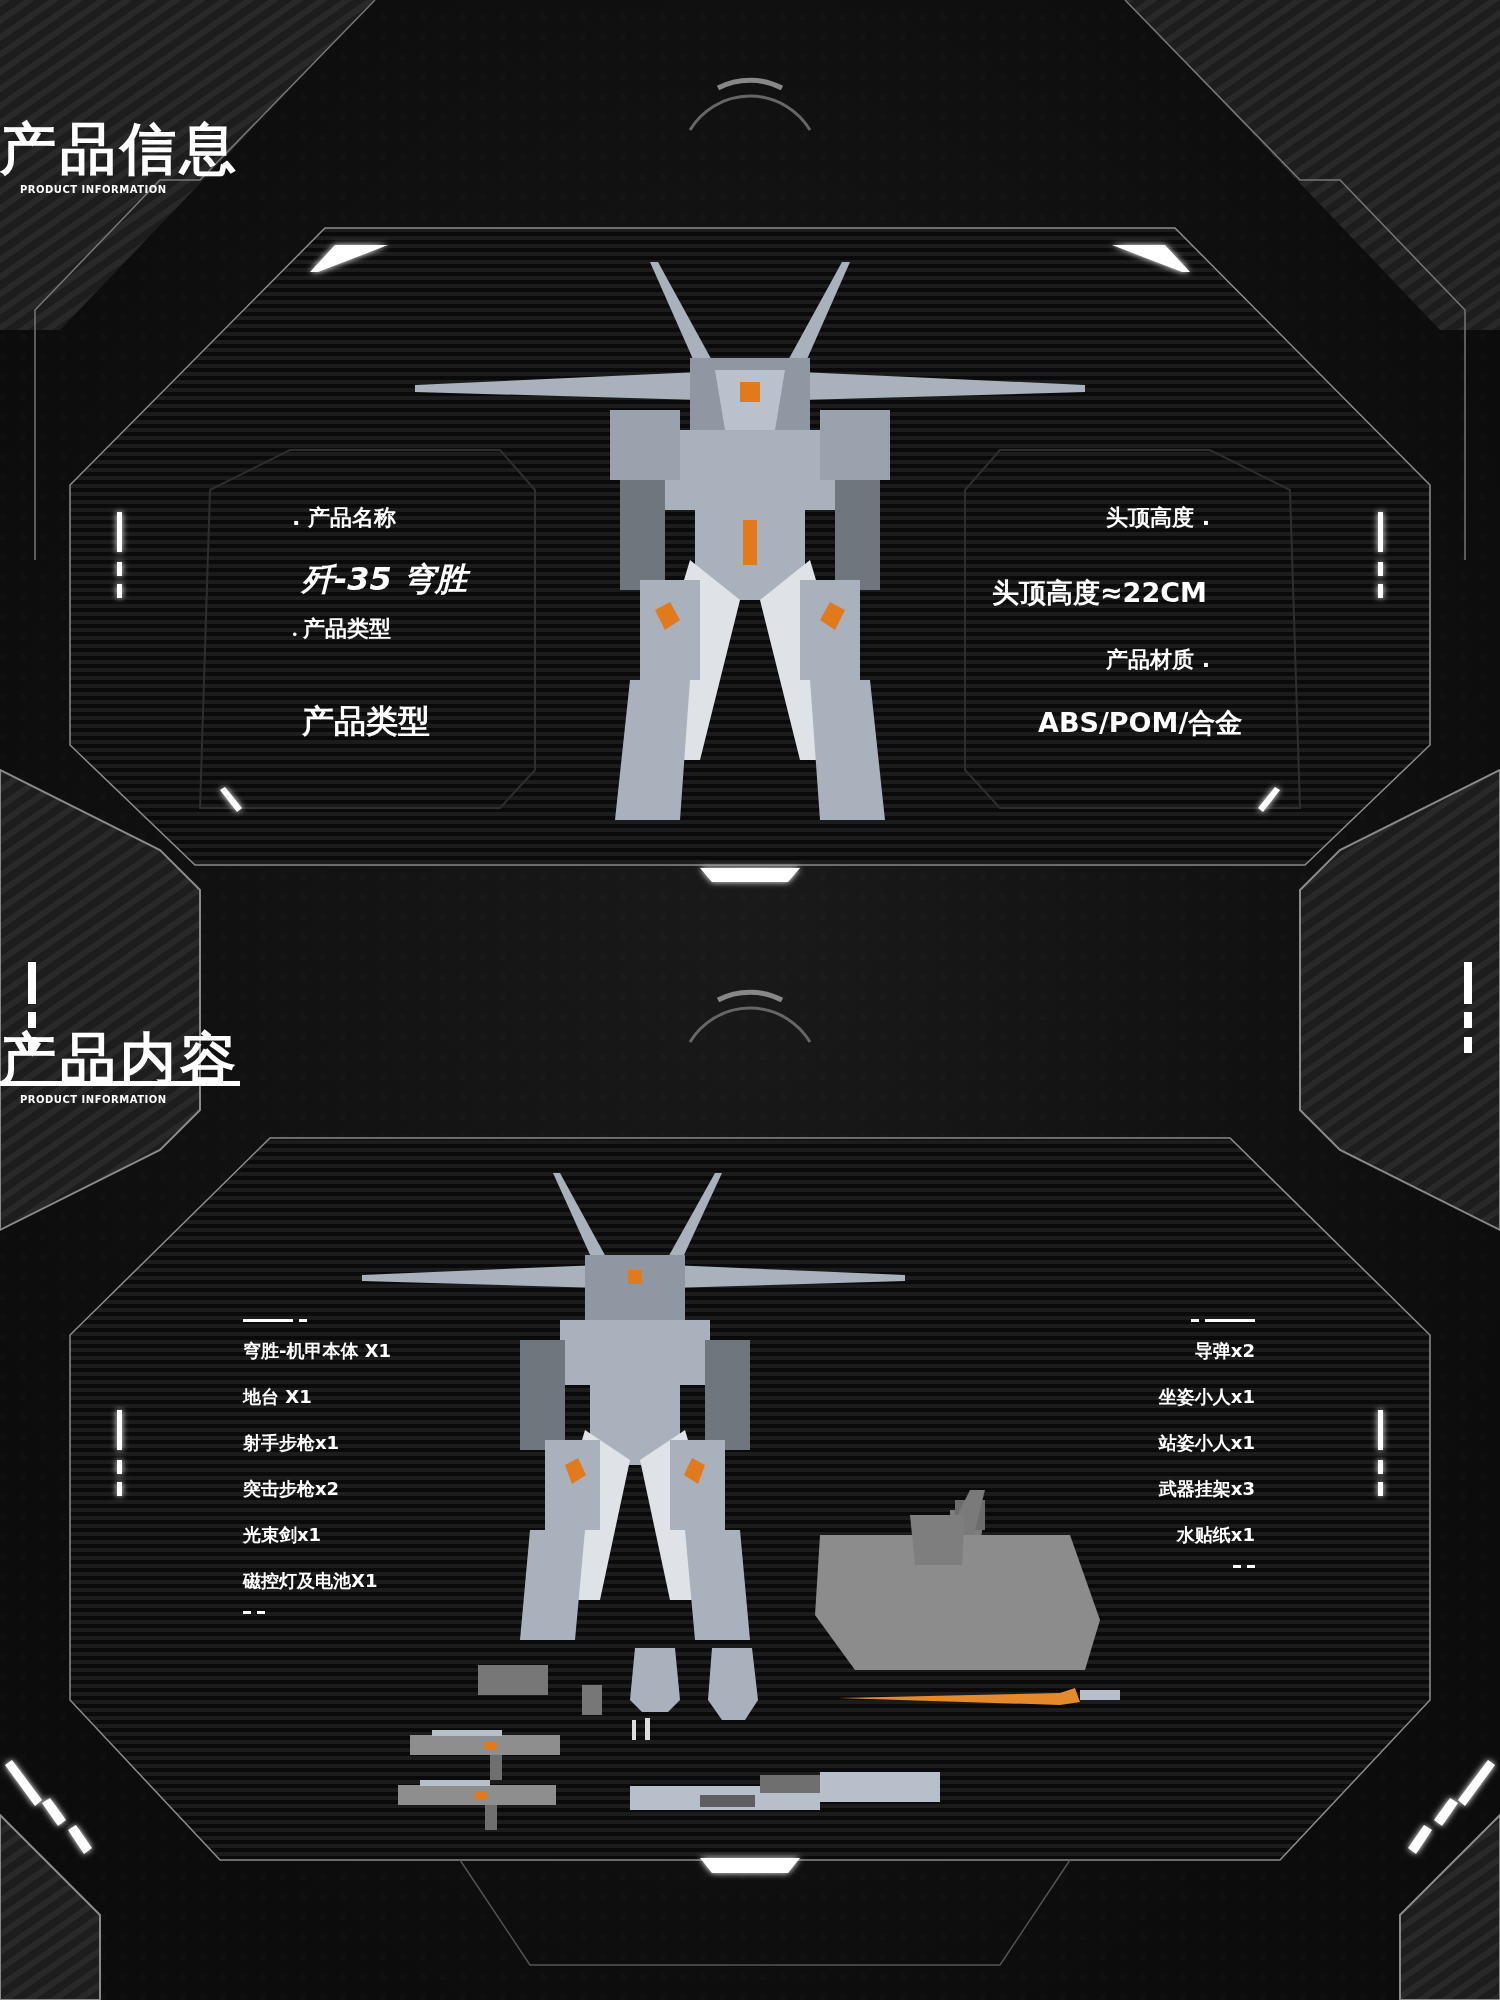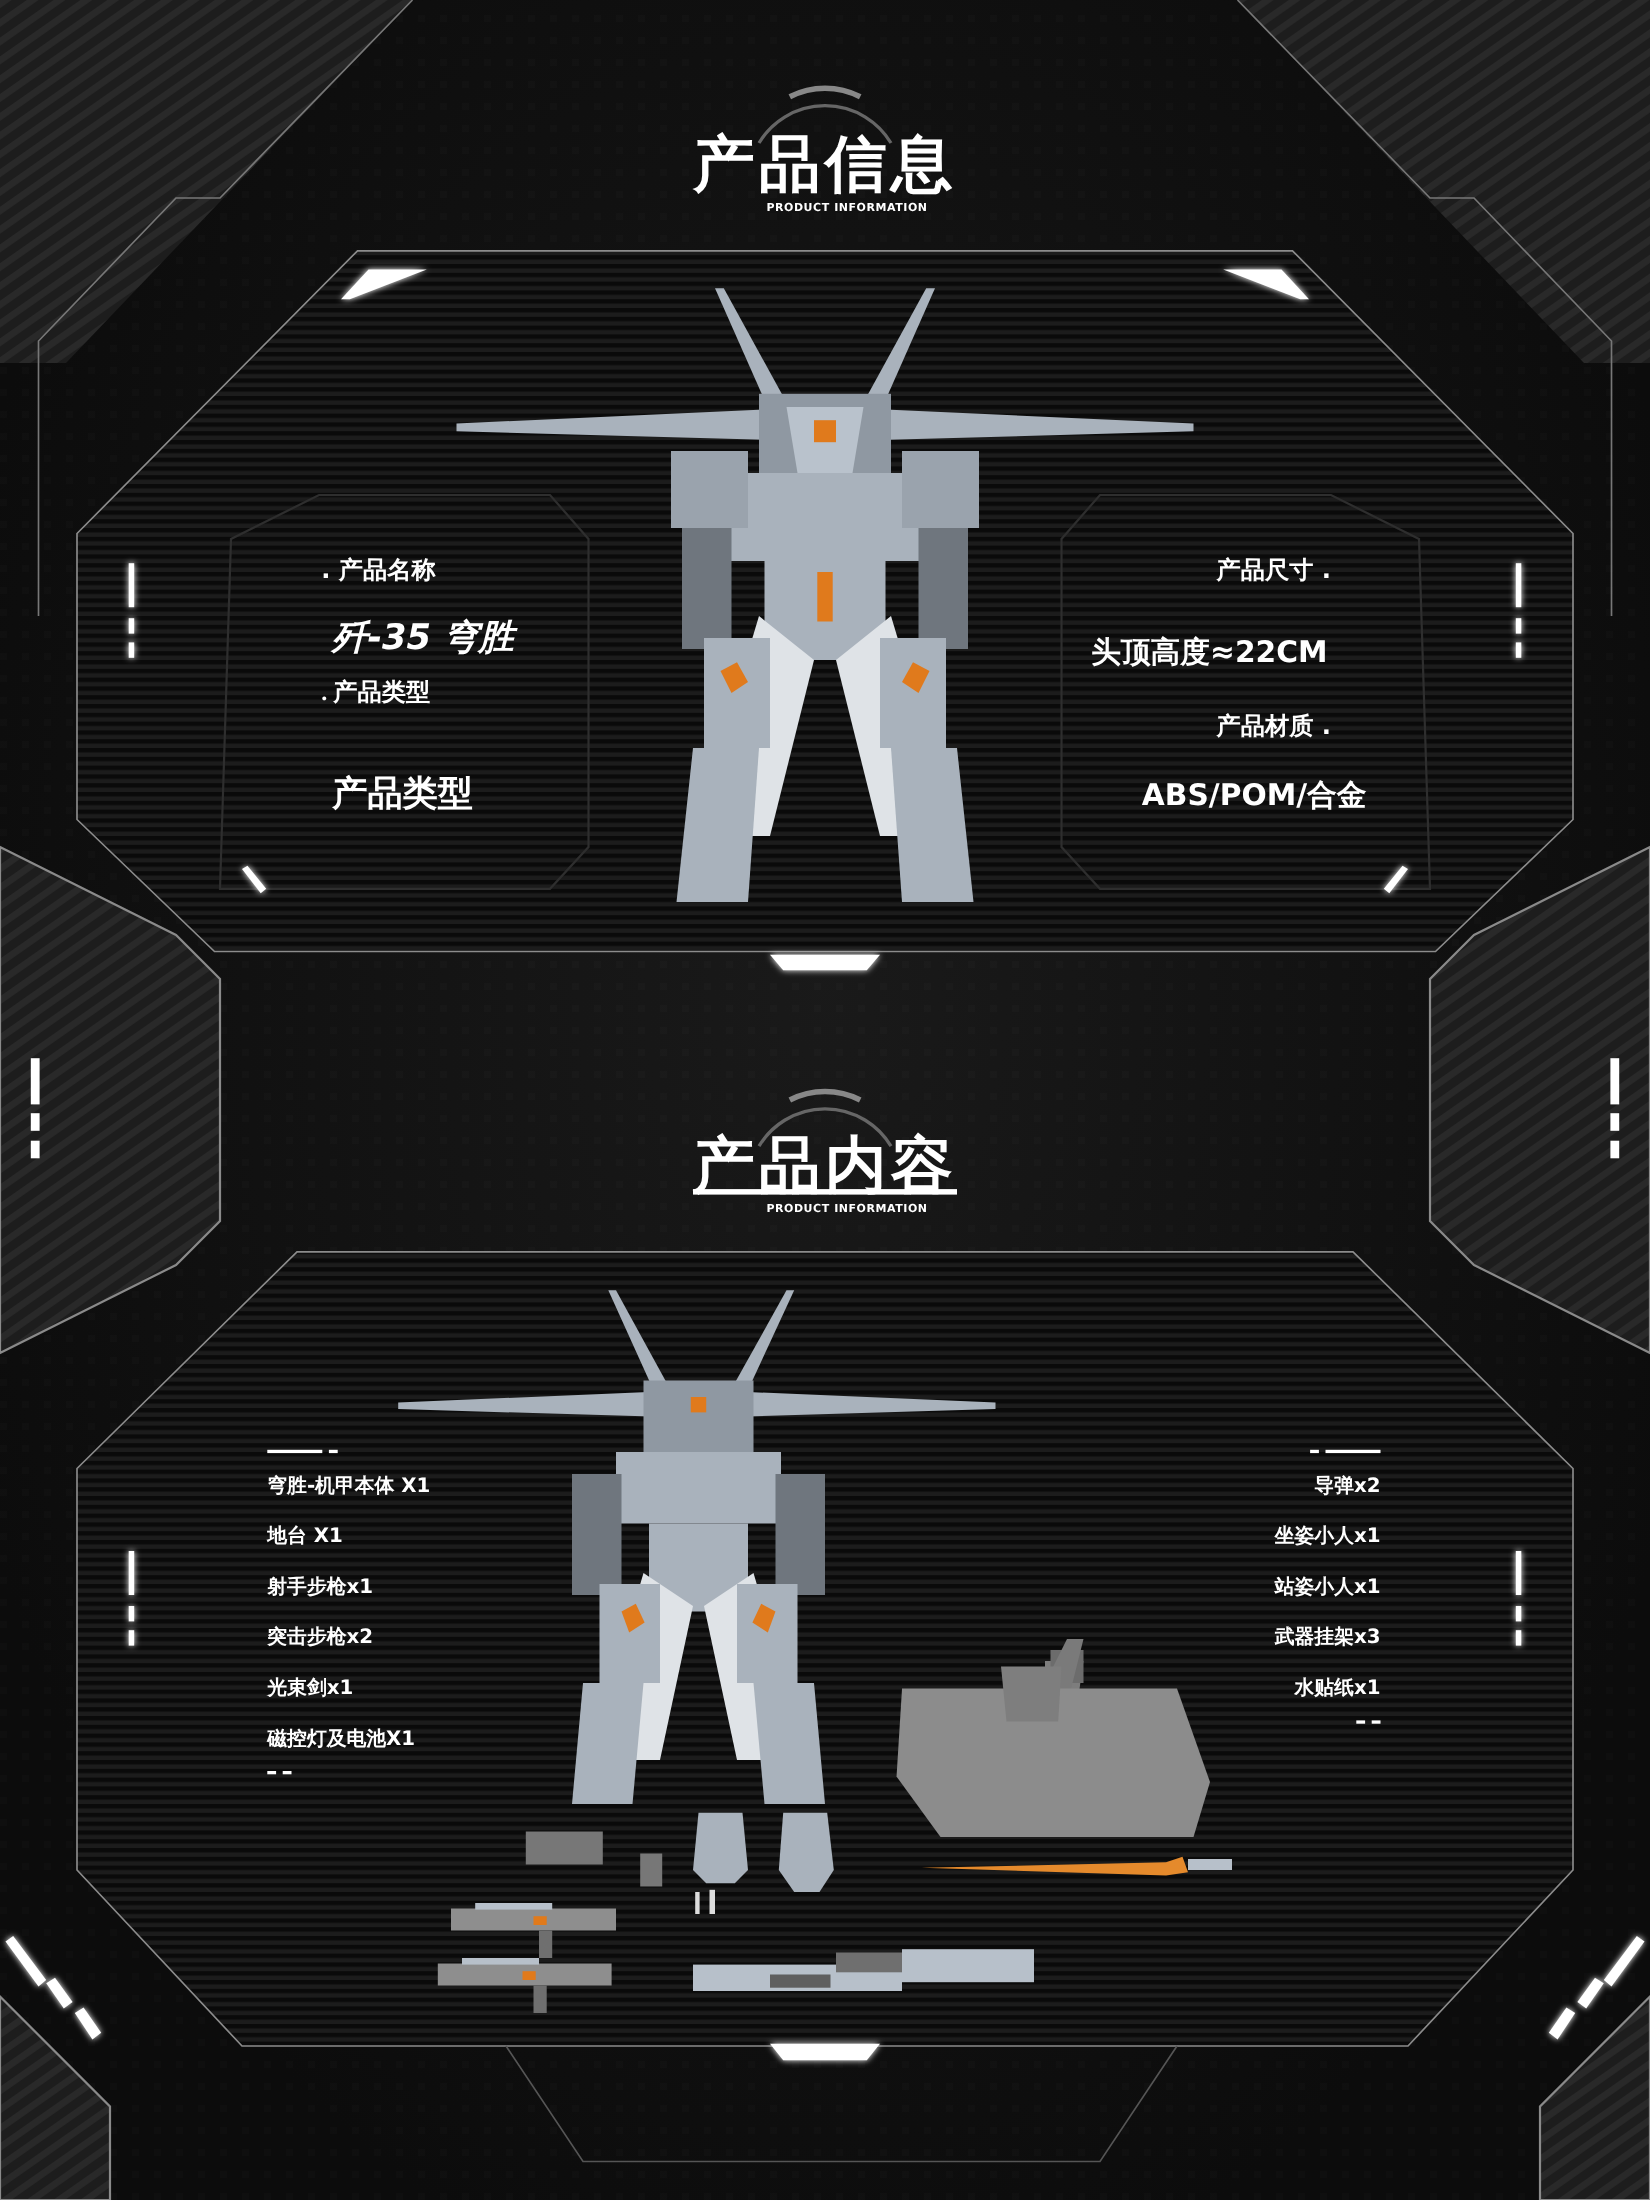--- a/index.html
+++ b/index.html
@@ -5,21 +5,21 @@
   html,body{margin:0;padding:0;}
   body{width:1500px;height:2000px;position:relative;overflow:hidden;background:#151515;font-family:"DejaVu Sans","Liberation Sans",sans-serif;color:#fff;}
   .bg-grid{position:absolute;inset:0;background-color:#171717;
     background-image:
       linear-gradient(#0f0f0f 0 0),
       repeating-linear-gradient(90deg, transparent 0 6px, #121212 6px 20px),
       repeating-linear-gradient(0deg, transparent 0 6px, #121212 6px 20px);
     background-size:0 0,auto,auto;}
   .bg-grid::after{content:"";position:absolute;inset:0;background:radial-gradient(ellipse at 50% 45%, rgba(40,40,40,0.35), rgba(0,0,0,0.35) 80%);}
   svg.frame{position:absolute;left:0;top:0;}
-  .title{position:absolute;left:0;width:1500px;text-align:center;font-weight:bold;letter-spacing:4px;}
+  .title{position:absolute;left:0;width:1500px;text-align:left;font-weight:bold;letter-spacing:4px;}
   .title-main{font-size:56px;}
   .title-sub{font-size:10px;letter-spacing:0.5px;margin-left:20px;}
   .label{position:absolute;font-weight:bold;white-space:nowrap;}
   .small{font-size:22px;}
   .big{font-size:32px;}
   .list{position:absolute;font-weight:bold;font-size:18px;line-height:46px;white-space:nowrap;}
   .list.right{text-align:right;}
   .dash{display:inline-block;height:3px;background:#fff;vertical-align:middle;}
 </style>
 </head>
@@ -192,21 +192,21 @@
 </svg>
 
 <div class="title title-main" style="top:112px;">产品信息</div>
 <div class="title title-sub" style="top:184px;">PRODUCT INFORMATION</div>
 
 <div class="label small" style="left:292px;top:503px;">. 产品名称</div>
 <div class="label big" style="left:302px;top:558px;font-style:italic;">歼-35 穹胜</div>
 <div class="label small" style="left:292px;top:614px;font-family:Liberation Serif, serif;">. 产品类型</div>
 <div class="label big" style="left:302px;top:700px;">产品类型</div>
 
-<div class="label small" style="right:290px;top:503px;text-align:right;">产品尺寸 .</div>
+<div class="label small" style="right:290px;top:503px;text-align:right;">头顶高度 .</div>
 <div class="label big" style="left:992px;top:563px;font-size:27px;margin-top:12px;">头顶高度≈22CM</div>
 <div class="label small" style="right:290px;top:645px;text-align:right;">产品材质 .</div>
 <div class="label big" style="left:1038px;top:705px;font-size:27px;">ABS/POM/合金</div>
 
 <div class="title title-main" style="top:1022px;text-decoration:underline;">产品内容</div>
 <div class="title title-sub" style="top:1094px;">PRODUCT INFORMATION</div>
 
 <div class="list" style="left:243px;top:1310px;">
   <div style="line-height:18px;height:18px;"><span class="dash" style="width:50px;"></span> <span class="dash" style="width:8px;"></span></div>
   <div>穹胜-机甲本体  X1</div>

